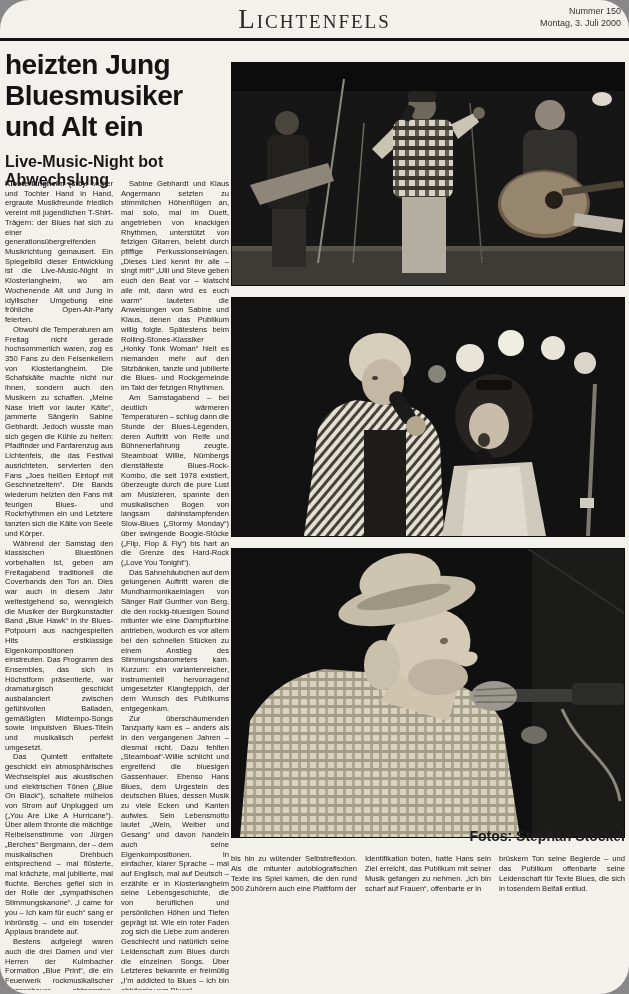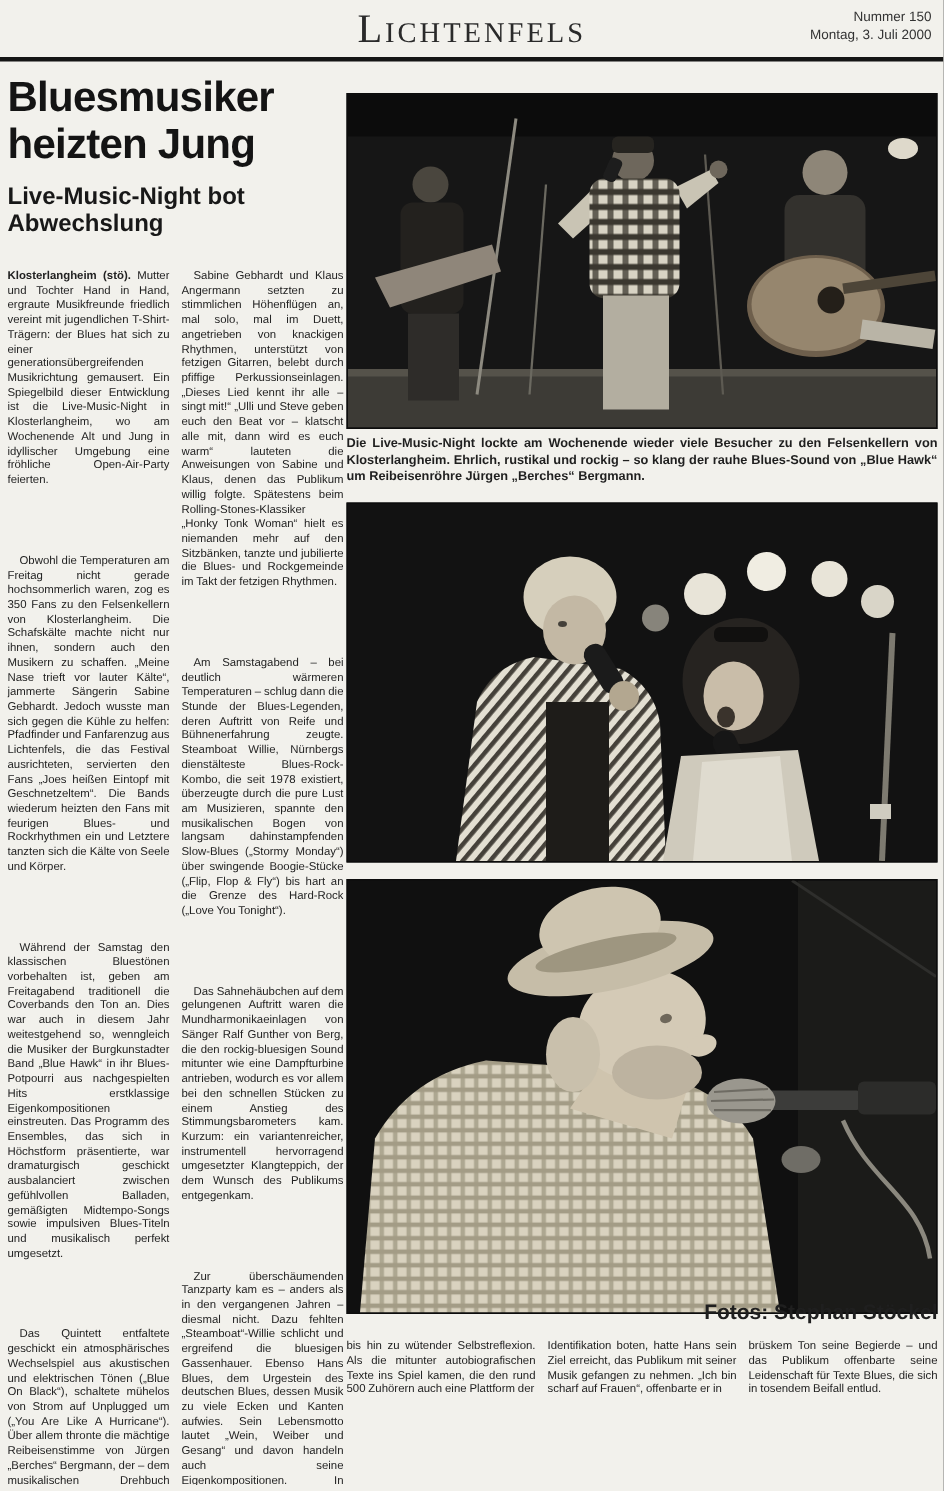--- a/index.html
+++ b/index.html
@@ -1,19 +1,20 @@
 <!DOCTYPE html>
 <html lang="de"><head>
 <meta charset="utf-8">
 <style>
   html,body{margin:0;padding:0;background:#888;}
   .page{
     position:relative;width:629px;height:994px;margin:0 auto;
     background:#f2f1ec;color:#1c1c1c;overflow:hidden;
     font-family:"Liberation Sans","DejaVu Sans",sans-serif;
+    border-radius:29px;
   }
   
   .masthead{position:absolute;top:2px;left:0;right:0;height:34px;}
   .paper-title{
     text-align:center;font-family:"Liberation Serif","DejaVu Serif",serif;
     font-variant:small-caps;font-size:27px;letter-spacing:2px;color:#2a2a2a;
     line-height:34px;
   }
   .issue-meta{
     position:absolute;right:8px;top:3px;text-align:right;
@@ -29,21 +30,21 @@
   
   .left-cols{
     position:absolute;left:5px;top:179px;width:224px;height:811px;
     display:flex;gap:8px;overflow:hidden;
   }
   .col{flex:1 1 0;overflow:hidden;}
   .col p, .band p{
     margin:0;font-size:7.6px;line-height:1.28;text-align:justify;
     hyphens:auto;-webkit-hyphens:auto;word-spacing:-0.2px;color:#222;
   }
-  .col p + p{text-indent:8px;margin-top:44px;}
+  .col p + p{text-indent:8px;}
   .dateline{font-weight:bold;}
   
   .right-col{position:absolute;left:231px;top:62px;width:394px;}
   figure{margin:0;}
   .photo{
     display:block;width:392px;border:1px solid #0c0c0c;background:#111;
   }
   .caption{
     margin:4px 0 0 0;font-size:8.5px;font-weight:bold;line-height:1.32;
     text-align:justify;color:#1f1f1f;
@@ -68,22 +69,23 @@
     <div class="paper-title">Lichtenfels</div>
     <div class="issue-meta">
       <div>Nummer 150</div>
       <div>Montag, 3. Juli 2000</div>
     </div>
   </div>
   <div class="masthead-rule"></div>
 
   <div class="headline-block">
     <div class="headline">
+      <div>heizten Jung</div>
       <div>Bluesmusiker</div>
-      <div>heizten Jung</div>
+      <div>und Alt ein</div>
     </div>
     <div class="subhead">Live-Music-Night bot Abwechslung</div>
   </div>
 
   <div class="left-cols">
     <div class="col">
       <p><span class="dateline">Klosterlangheim (stö).</span> <span>Mutter und Tochter Hand in Hand, ergraute Musikfreunde friedlich vereint mit jugendlichen T-Shirt-Trägern: der Blues hat sich zu einer generationsübergreifenden Musikrichtung gemausert. Ein Spiegelbild dieser Entwicklung ist die Live-Music-Night in Klosterlangheim, wo am Wochenende Alt und Jung in idyllischer Umgebung eine fröhliche Open-Air-Party feierten.</span></p>
       <p>Obwohl die Temperaturen am Freitag nicht gerade hochsommerlich waren, zog es 350 Fans zu den Felsenkellern von Klosterlangheim. Die Schafskälte machte nicht nur ihnen, sondern auch den Musikern zu schaffen. „Meine Nase trieft vor lauter Kälte“, jammerte Sängerin Sabine Gebhardt. Jedoch wusste man sich gegen die Kühle zu helfen: Pfadfinder und Fanfarenzug aus Lichtenfels, die das Festival ausrichteten, servierten den Fans „Joes heißen Eintopf mit Geschnetzeltem“. Die Bands wiederum heizten den Fans mit feurigen Blues- und Rockrhythmen ein und Letztere tanzten sich die Kälte von Seele und Körper.</p>
       <p>Während der Samstag den klassischen Bluestönen vorbehalten ist, geben am Freitagabend traditionell die Coverbands den Ton an. Dies war auch in diesem Jahr weitestgehend so, wenngleich die Musiker der Burgkunstadter Band „Blue Hawk“ in ihr Blues-Potpourri aus nachgespielten Hits erstklassige Eigenkompositionen einstreuten. Das Programm des Ensembles, das sich in Höchstform präsentierte, war dramaturgisch geschickt ausbalanciert zwischen gefühlvollen Balladen, gemäßigten Midtempo-Songs sowie impulsiven Blues-Titeln und musikalisch perfekt umgesetzt.</p>
       <p>Das Quintett entfaltete geschickt ein atmosphärisches Wechselspiel aus akustischen und elektrischen Tönen („Blue On Black“), schaltete mühelos von Strom auf Unplugged um („You Are Like A Hurricane“). Über allem thronte die mächtige Reibeisenstimme von Jürgen „Berches“ Bergmann, der – dem musikalischen Drehbuch entsprechend – mal flüsterte, mal krächzte, mal jubilierte, mal fluchte. Berches gefiel sich in der Rolle der „sympathischen Stimmungskanone“. „I came for you – Ich kam für euch“ sang er inbrünstig – und ein tosender Applaus brandete auf.</p>
@@ -130,21 +132,20 @@
         <rect x="172" y="42" width="9" height="16" rx="3" fill="#1d1d1d" transform="rotate(24 176 50)"></rect>
         <circle cx="318" cy="52" r="15" fill="#8e8678"></circle>
         <rect x="291" y="67" width="54" height="92" rx="10" fill="#33312d"></rect>
         <ellipse cx="312" cy="141" rx="46" ry="34" fill="#6e5f4c"></ellipse>
         <ellipse cx="312" cy="140" rx="43" ry="31" fill="#96866e"></ellipse>
         <circle cx="322" cy="137" r="9" fill="#241f19"></circle>
         <rect x="330" y="126" width="62" height="7" fill="#4d4538" transform="rotate(-8 330 129)"></rect>
         <rect x="343" y="150" width="49" height="13" fill="#b9b4a6" transform="rotate(8 343 150)"></rect>
         <ellipse cx="370" cy="36" rx="10" ry="7" fill="#ded9cb"></ellipse>
       </svg>
-      <figcaption class="caption">Die Live-Music-Night lockte am Wochenende wieder viele Besucher zu den Felsenkellern von Klosterlangheim. Ehrlich, rustikal und rockig – so klang der rauhe Blues-Sound von „Blue Hawk“ um Reibeisenröhre Jürgen „Berches“ Bergmann.</figcaption>
     </figure>
 
     <figure class="fig-gap">
       <svg class="photo" width="392" height="238" viewBox="0 0 392 238">
         <defs>
           <pattern id="stripe2" width="7" height="7" patternUnits="userSpaceOnUse" patternTransform="rotate(40)">
             <rect width="7" height="7" fill="#e3dfd2"></rect>
             <rect width="3" height="7" fill="#45413a"></rect>
           </pattern>
         </defs>

